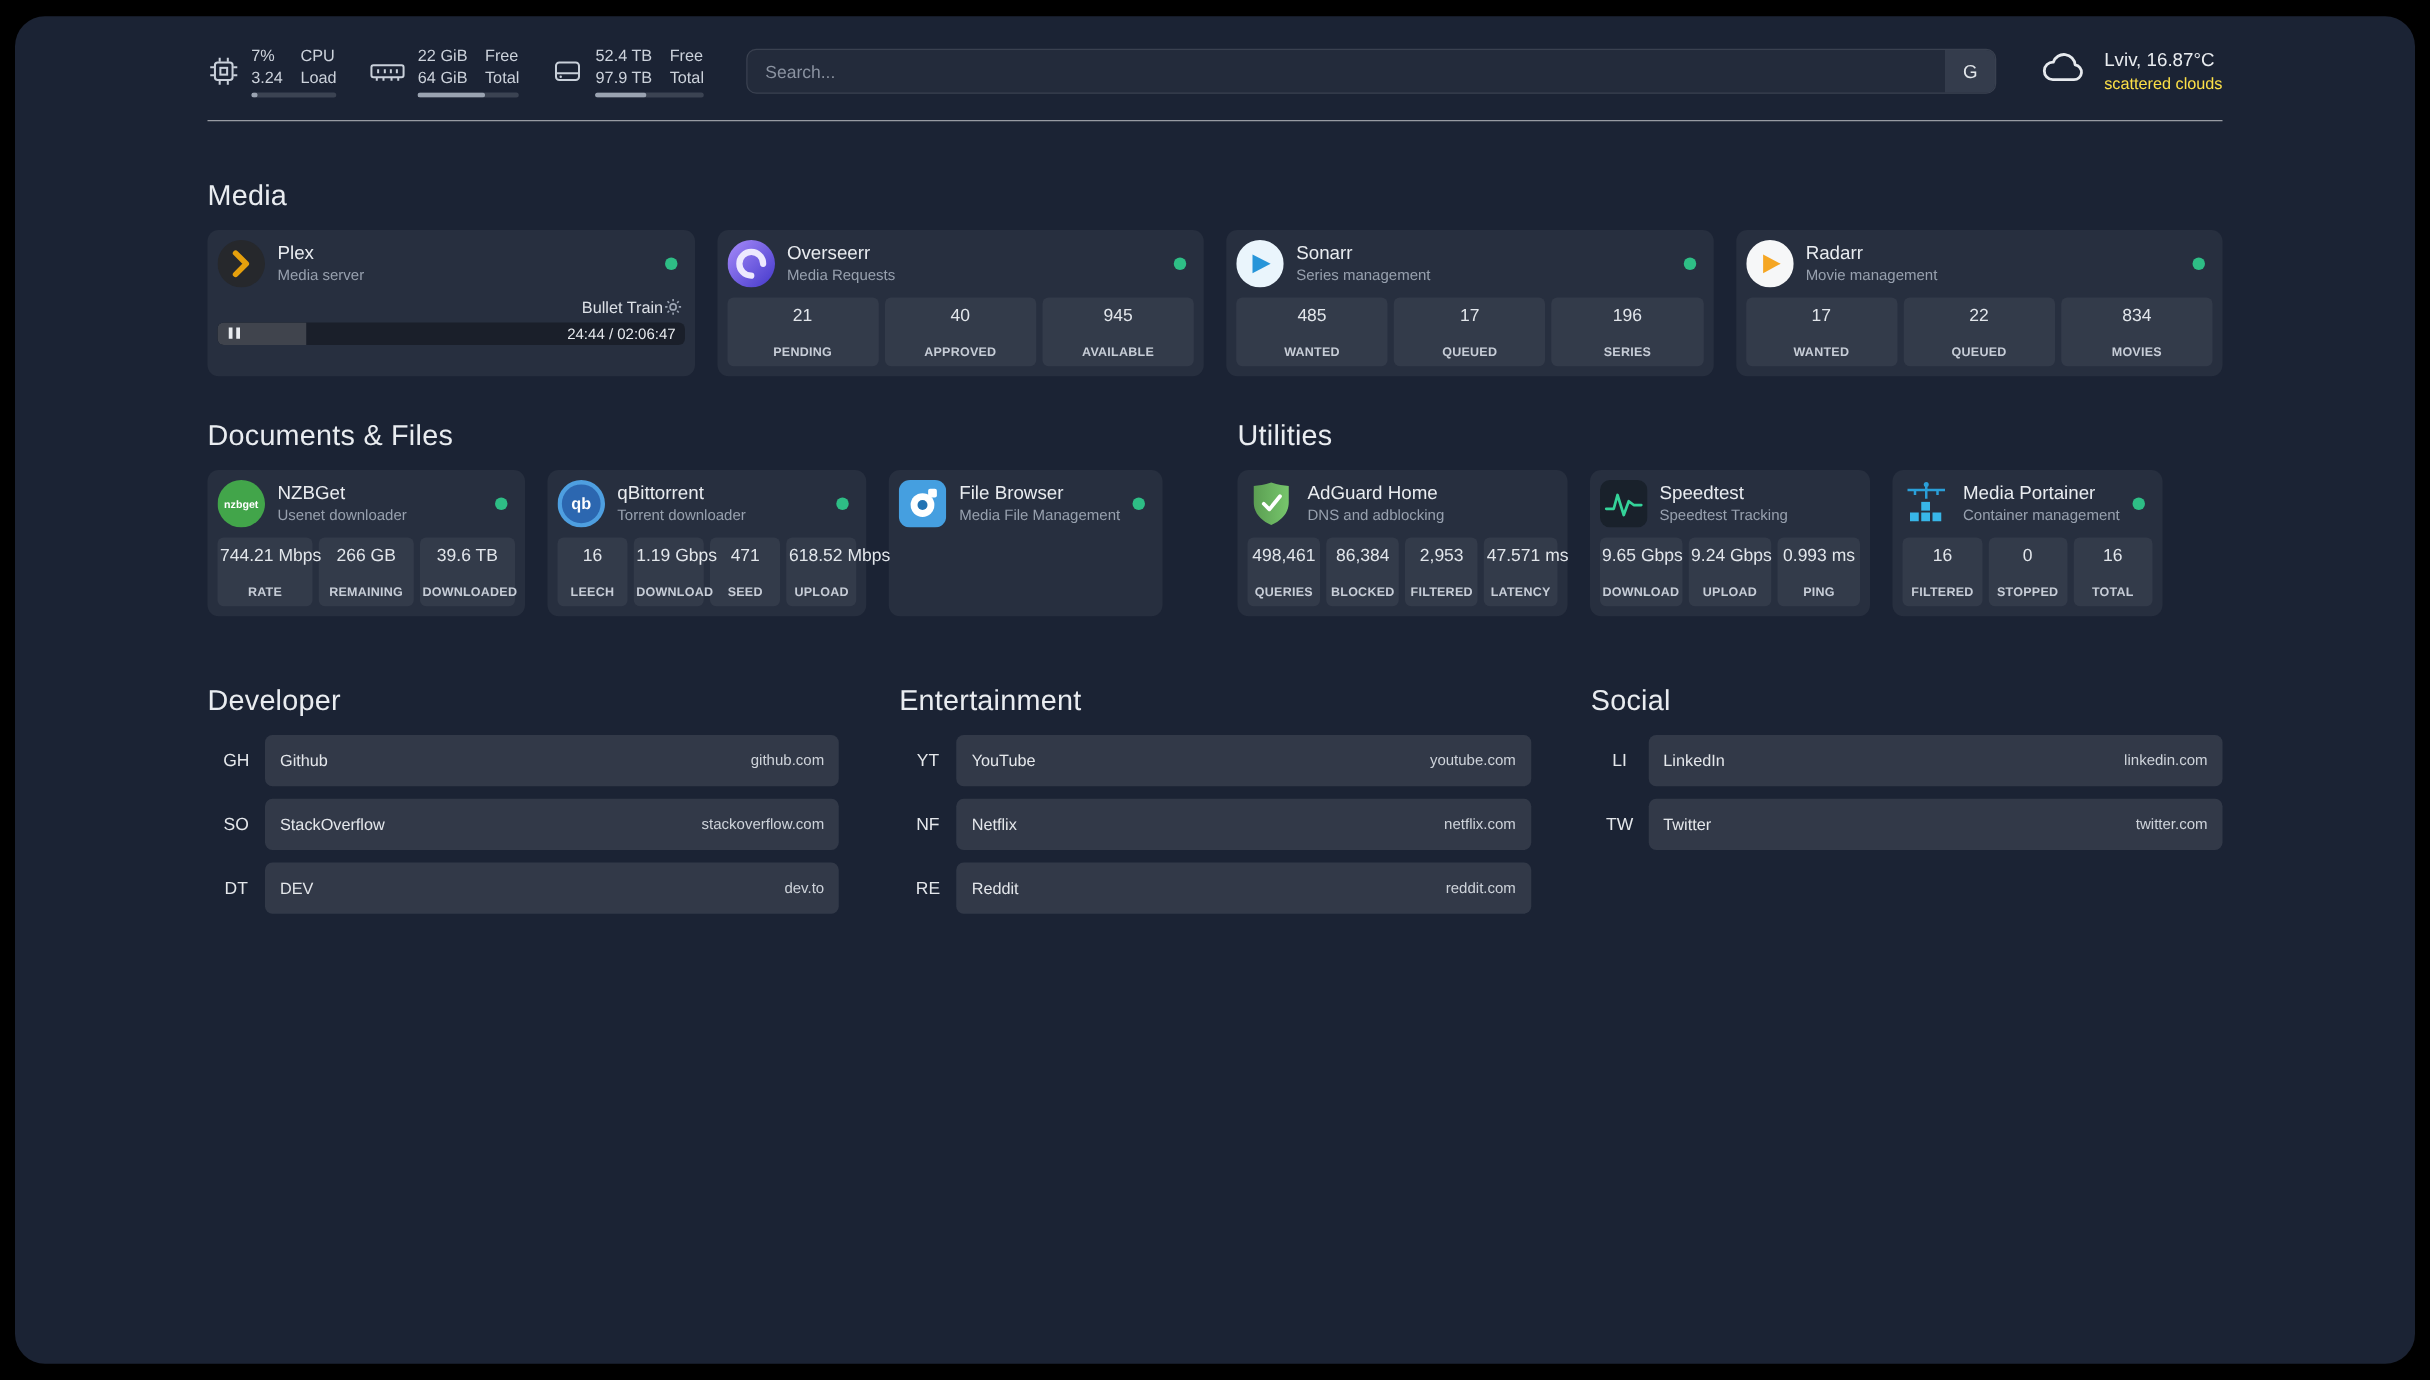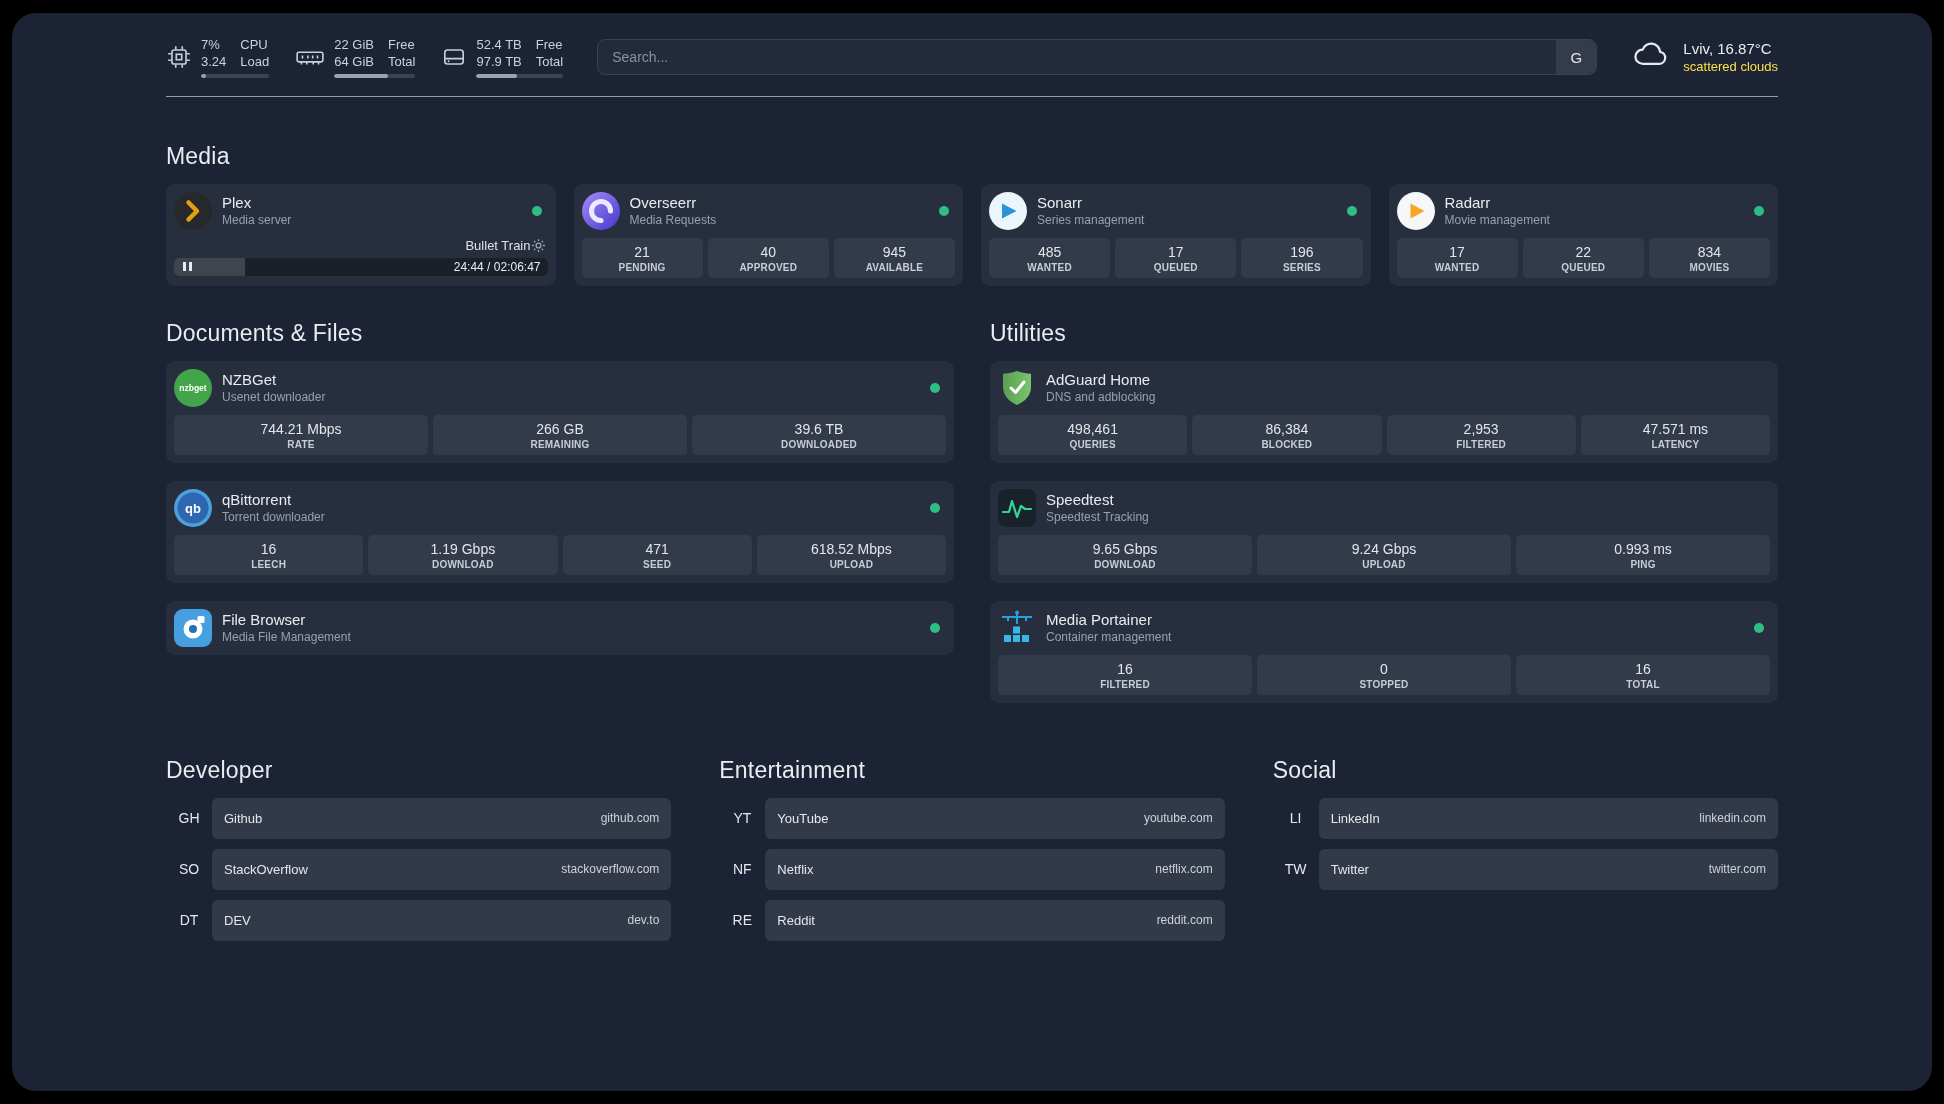--- a/index.html
+++ b/index.html
@@ -26,36 +26,36 @@
   .weather-loc{font-size:15px;color:#e9ecf0;line-height:1.3;}
   .weather-cond{font-size:13px;color:#fde047;line-height:1.3;text-align:center;}
 
   .divider{margin-top:18px;height:1px;background:rgba(255,255,255,.55);}
 
   
   .section-title{font-size:23px;font-weight:500;color:#e9ecf0;margin:0 0 14px;letter-spacing:.2px;}
   .media-title{margin-top:46px;}
   .media-grid{display:grid;grid-template-columns:repeat(4,1fr);gap:18px;}
   .two-col{display:grid;grid-template-columns:1fr 1fr;column-gap:36px;margin-top:34px;align-items:start;}
-  .col-stack{display:flex;flex-direction:column;gap:18px;}
+  .col-stack{display:flex;flex-direction:row;gap:18px;}
 
   
   .card{background:rgba(255,255,255,.055);border-radius:9px;padding:8px;}
   .svc-head{display:flex;align-items:center;gap:10px;cursor:pointer;}
   .svc-icon{width:38px;height:38px;flex:none;}
   .svc-icon svg{display:block;}
   .svc-meta{display:flex;flex-direction:column;line-height:1.25;min-width:0;}
   .svc-name{font-size:15px;color:#e9ecf0;font-weight:500;white-space:nowrap;}
   .svc-desc{font-size:12px;color:#97a0ae;white-space:nowrap;}
   .dot{width:10px;height:10px;border-radius:50%;background:#2ebd85;margin-left:auto;margin-right:6px;flex:none;}
 
   .stats{display:flex;gap:5px;margin-top:8px;}
   .stat{flex:1;background:rgba(255,255,255,.06);border-radius:5px;text-align:center;padding:6px 2px 5px;min-width:0;}
   .stat-value{font-size:14px;color:#e2e6eb;white-space:nowrap;}
-  .stat-label{font-size:10px;font-weight:700;color:#c7cdd7;margin-top:2px;letter-spacing:.2px;}
+  .stat-label{font-size:10px;font-weight:700;color:#c7cdd7;margin-top:17px;letter-spacing:.2px;}
 
   
   .np-row{display:flex;align-items:center;justify-content:flex-end;margin:8px 2px 5px;}
   .np-title{font-size:13px;color:#dde1e7;}
   .gear{display:flex;cursor:pointer;}
   .np-bar{position:relative;height:18px;border-radius:5px;background:rgba(0,0,0,.32);display:flex;align-items:center;overflow:hidden;}
   .np-fill{position:absolute;left:0;top:0;bottom:0;background:rgba(255,255,255,.17);border-radius:5px 0 0 5px;}
   .pause{position:relative;display:flex;gap:3px;margin-left:9px;cursor:pointer;}
   .pause i{display:block;width:3px;height:9px;background:#e8ebef;}
   .np-time{position:relative;margin-left:auto;margin-right:7px;font-size:12px;color:#e8ebef;white-space:nowrap;}

